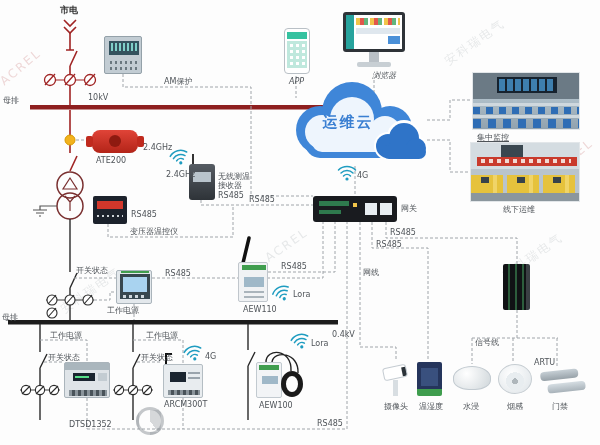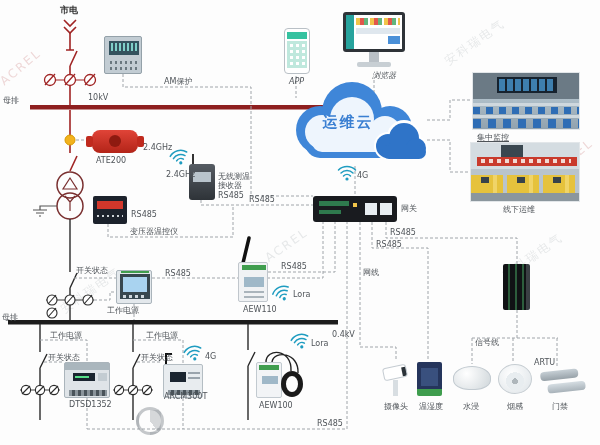--- a/index.html
+++ b/index.html
@@ -323,22 +323,22 @@
   <div class="lbl" style="left:107px;top:306px;">工作电源</div>
   <div class="lbl" style="left:281px;top:262px;">RS485</div>
   <div class="lbl" style="left:243px;top:305px;">AEW110</div>
   <div class="lbl" style="left:293px;top:290px;">Lora</div>
   <div class="lbl" style="left:2px;top:313px;">母排</div>
   <div class="lbl" style="left:332px;top:310px;margin-top:20px;">0.4kV</div>
   <div class="lbl" style="left:50px;top:331px;">工作电源</div>
   <div class="lbl" style="left:48px;top:353px;">开关状态</div>
   <div class="lbl" style="left:146px;top:331px;">工作电源</div>
   <div class="lbl" style="left:141px;top:353px;">开关状态</div>
-  <div class="lbl" style="left:69px;top:400px;">DTSD1352</div>
-  <div class="lbl" style="left:164px;top:392px;text-align:center;">ARCM300T</div>
+  <div class="lbl" style="left:69px;top:420px;">DTSD1352</div>
+  <div class="lbl" style="left:164px;top:400px;text-align:center;">ARCM300T</div>
   <div class="lbl" style="left:205px;top:352px;">4G</div>
   <div class="lbl" style="left:259px;top:401px;">AEW100</div>
   <div class="lbl" style="left:311px;top:339px;">Lora</div>
   <div class="lbl" style="left:317px;top:419px;">RS485</div>
   <div class="lbl" style="left:363px;top:268px;">网线</div>
   <div class="lbl" style="left:376px;top:240px;">RS485</div>
   <div class="lbl" style="left:390px;top:228px;">RS485</div>
   <div class="lbl" style="left:534px;top:318px;margin-top:40px;">ARTU</div>
   <div class="lbl" style="left:475px;top:338px;">信号线</div>
   <div class="lbl" style="left:384px;top:402px;">摄像头</div>

